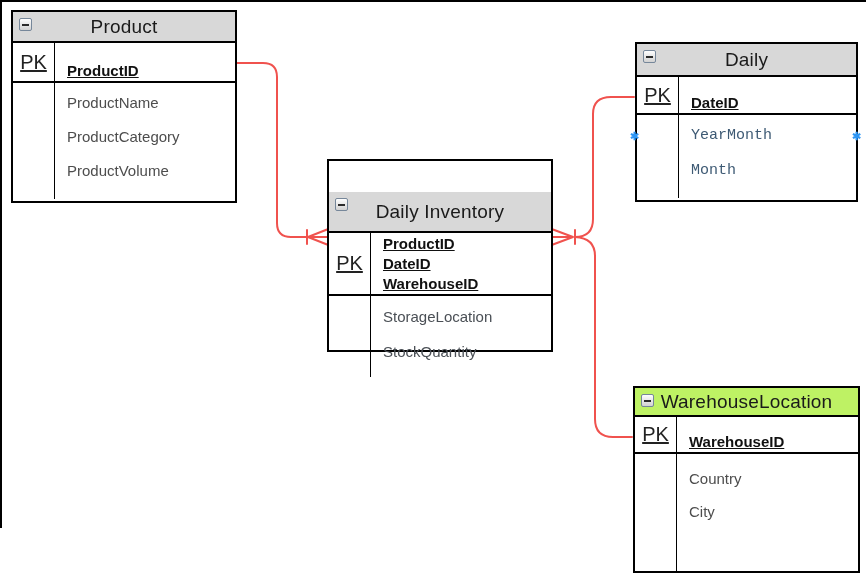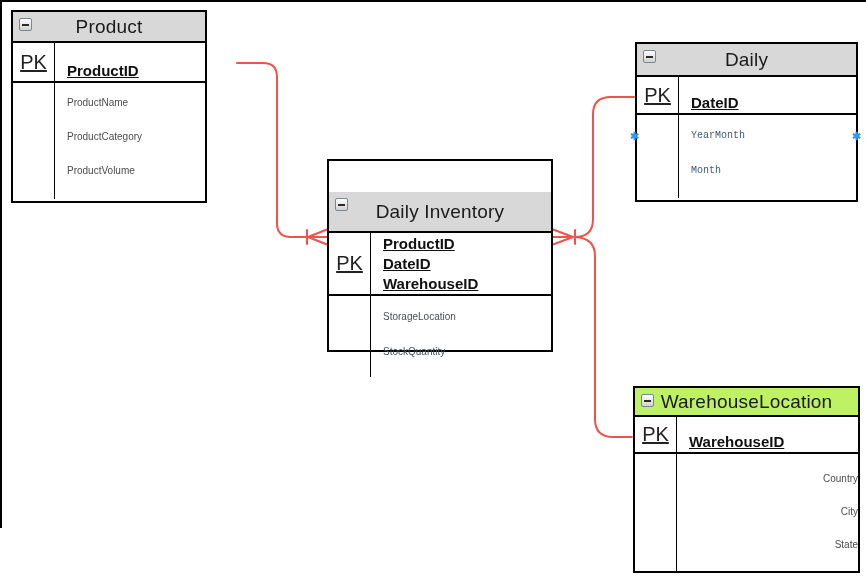--- a/index.html
+++ b/index.html
@@ -55,31 +55,31 @@
   }
   .pk-field {
     font-weight: bold;
     text-decoration: underline;
     font-size: 15px;
     line-height: 20px;
   }
   .t-body { display: flex; }
   .pk-col-spacer { width: 42px; flex: 0 0 42px; border-right: 1.5px solid #000; }
   .fields { flex: 1; padding-left: 12px; }
-  .field { font-size: 10px; }
+  .field { font-size: 15px; }
 
   
   .m-product  .field { line-height: 34px; }
   .m-product  .fields { padding-top: 3px; }
   .m-di       .field { line-height: 35px; }
   .m-di       .fields { padding-top: 3px; }
   .m-date     .field { line-height: 35px; }
   .m-date     .fields { padding-top: 3px; }
   .m-wh       .field { line-height: 33px; }
-  .m-wh       .fields { padding-top: 8px; text-align: right; }
+  .m-wh       .fields { padding-top: 8px; }
 
   #connectors {
     position: absolute; left: 0; top: 0;
     width: 866px; height: 585px;
     pointer-events: none;
   }
   #connectors path { fill: none; stroke-width: 2; stroke-linecap: round; stroke-linejoin: round; }
 
   .conn-point {
     position: absolute;
@@ -100,21 +100,21 @@
 
     <path d="M 237 63 H 263 Q 277 63 277 77 V 223 Q 277 237 291 237 H 307" stroke="#f0524e"></path>
     <path d="M 307 230 V 244 M 308 237 L 327 229.5 M 308 237 L 327 237 M 308 237 L 327 244.5" stroke="#f0524e"></path>
 
     <path d="M 575 237 Q 593 237 593 219 V 114 Q 593 97 611 97 H 634" stroke="#f0524e"></path>
 
     <path d="M 575 237 Q 595 238 595 256 V 419 Q 595 437 613 437 H 632" stroke="#f0524e"></path>
     <path d="M 575 230 V 244 M 573 237 L 553 229.5 M 573 237 L 553 237 M 573 237 L 553 244.5" stroke="#f0524e"></path>
   </svg>
 
-  <div class="etable m-product" style="left:11px; top:10px; width:196px; height:193px;">
+  <div class="etable m-product" style="left:11px; top:10px; width:226px; height:193px;">
     <div class="t-header" style="height: 31px; background: rgb(216, 216, 216);">
       <span class="collapse">
           <span class="minus"></span>
         </span>
       <span class="t-title" style="color: rgb(26, 26, 26);">Product</span>
     </div>
     <div class="t-pkrow" style="height:40px;">
       <div class="pk-cell" style="color: rgb(34, 34, 34);">PK</div>
       <div class="pk-fields">
         <div class="pk-field" style="color: rgb(17, 17, 17);">ProductID</div>
@@ -187,21 +187,20 @@
       <div class="pk-cell" style="color: rgb(34, 34, 34);">PK</div>
       <div class="pk-fields">
         <div class="pk-field" style="color: rgb(17, 17, 17);">WarehouseID</div>
       </div>
     </div>
     <div class="t-body" style="height:117px;">
       <div class="pk-col-spacer"></div>
       <div class="fields" style="color: rgb(77, 77, 77);">
         <div class="field">Country</div>
         <div class="field">City</div>
-        <div class="field">State</div>
       </div>
     </div>
   </div>
 
   <span class="conn-point" style="left: 630px; top: 131px; color: rgb(47, 151, 245);">✱</span>
   <span class="conn-point" style="left: 852px; top: 131px; color: rgb(47, 151, 245);">✱</span>
 
 </div>
 
 </body></html>

